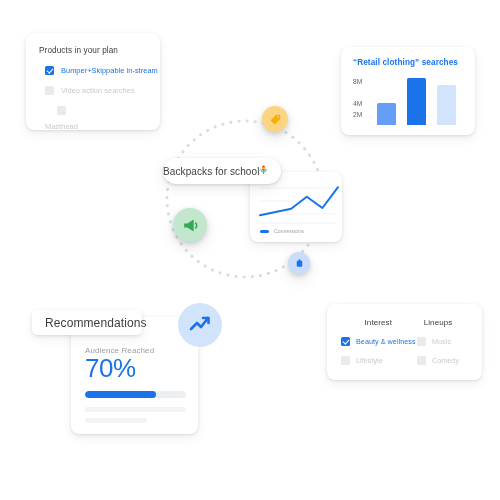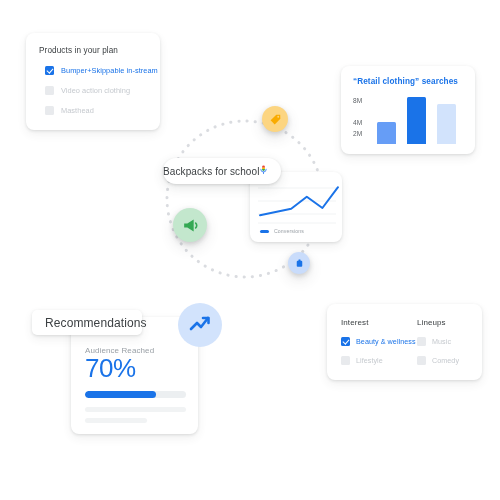--- a/index.html
+++ b/index.html
@@ -7,20 +7,21 @@
     padding: 0;
     background: #ffffff;
   }
   #stage {
     position: relative;
     width: 500px;
     height: 500px;
     background: #ffffff;
     overflow: hidden;
     font-family: "Liberation Sans", sans-serif;
+    text-align: center;
     -webkit-font-smoothing: antialiased;
   }
 
   
   .panel {
     position: absolute;
     background: #ffffff;
   }
   #panel-topleft   { left: 14px;  top: 32px;  width: 162px; height: 107px; }
   #panel-topright  { left: 331px; top: 38px;  width: 169px; height: 110px; }
@@ -73,21 +74,21 @@
     width: 2.6px; height: 5px;
     border: solid #ffffff;
     border-width: 0 1.4px 1.4px 0;
     transform: rotate(42deg);
   }
   .chk-label { font-size: 7.4px; color: #c5c9ce; letter-spacing: .05px; }
   .chk-label.on { color: #1a73e8; }
 
   
   #card-bars {
-    left: 341px; top: 66px; width: 134px; height: 88px;
+    left: 341px; top: 47px; width: 134px; height: 88px;
   }
   #card-bars .bc-title {
     position: absolute;
     left: 12px; top: 11px;
     font-size: 8.2px;
     font-weight: bold;
     color: #1a73e8;
     white-space: nowrap;
     letter-spacing: .1px;
   }
@@ -276,23 +277,23 @@
 
   <div class="card" id="card-products">
     <div class="card-title">Products in your plan</div>
 
     <div class="chk-row" style="top:33px;">
       <span class="chk-box checked"></span>
       <span class="chk-label on">Bumper+Skippable in-stream</span>
     </div>
     <div class="chk-row" style="top:53px;">
       <span class="chk-box"></span>
-      <span class="chk-label">Video action clothing</span>
-    </div>
-    <div class="chk-row" style="top:73px;">
+      <span class="chk-label">Video action searches</span>
+    </div>
+    <div class="chk-row" style="top:73px;flex-direction:column;">
       <span class="chk-box"></span>
       <span class="chk-label">Masthead</span>
     </div>
   </div>
 
   <div class="card" id="card-bars">
     <div class="bc-title">“Retail clothing” searches</div>
     <div class="bc-plot">
       <div class="bc-ticks">
         <span class="bc-tick" id="bt0" style="top: 5.21053px;">8M</span>

